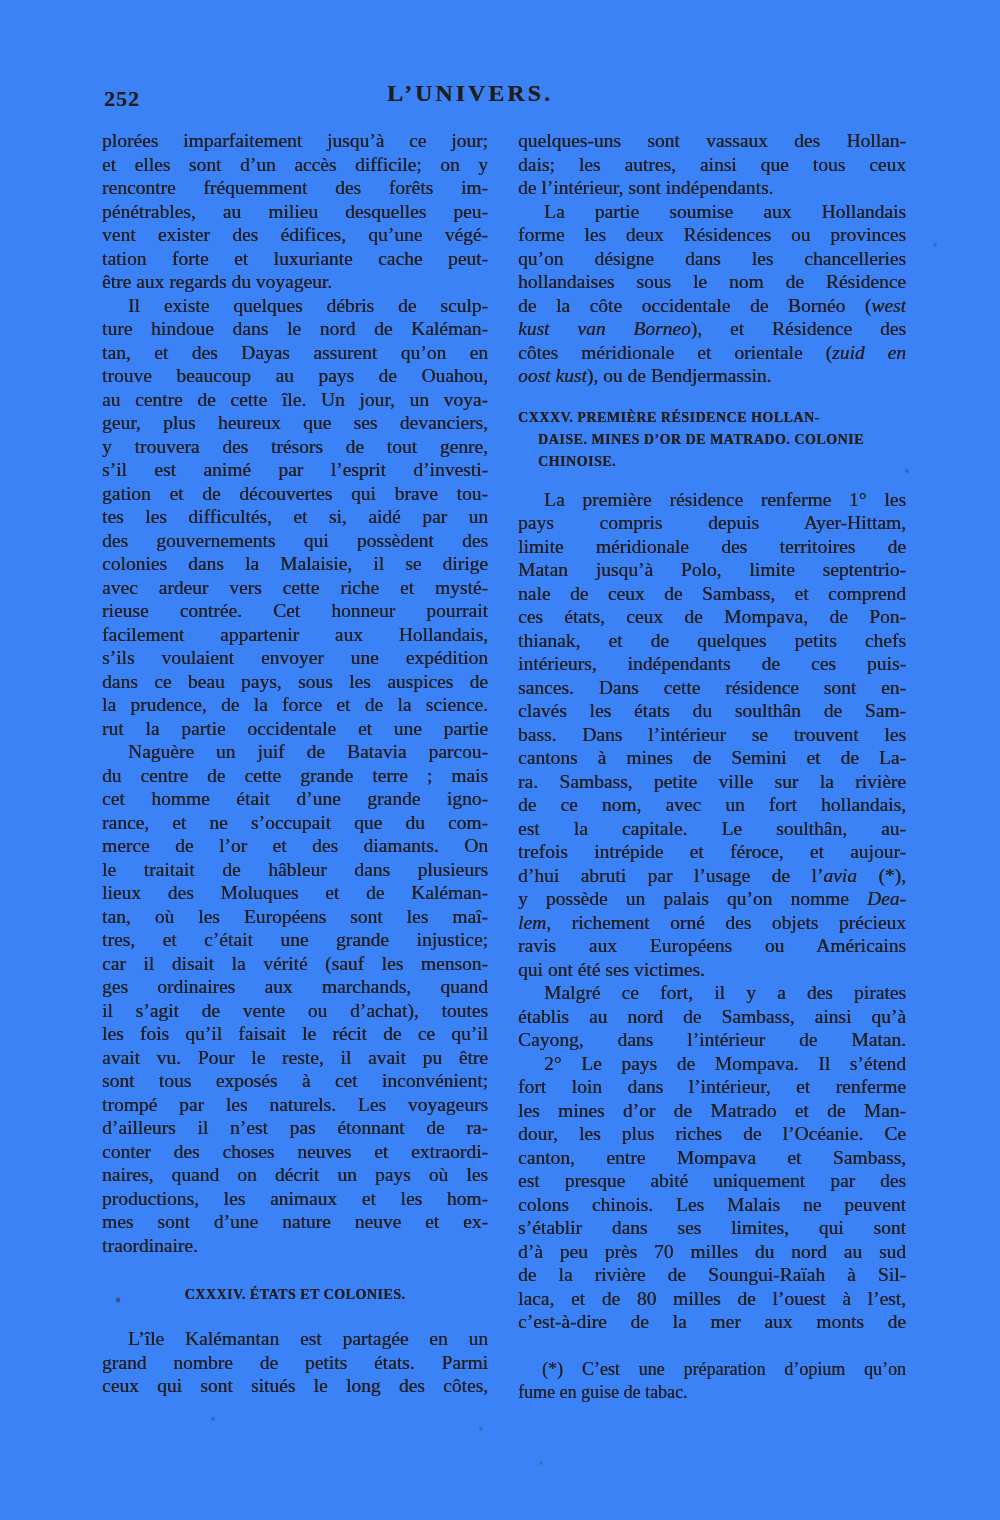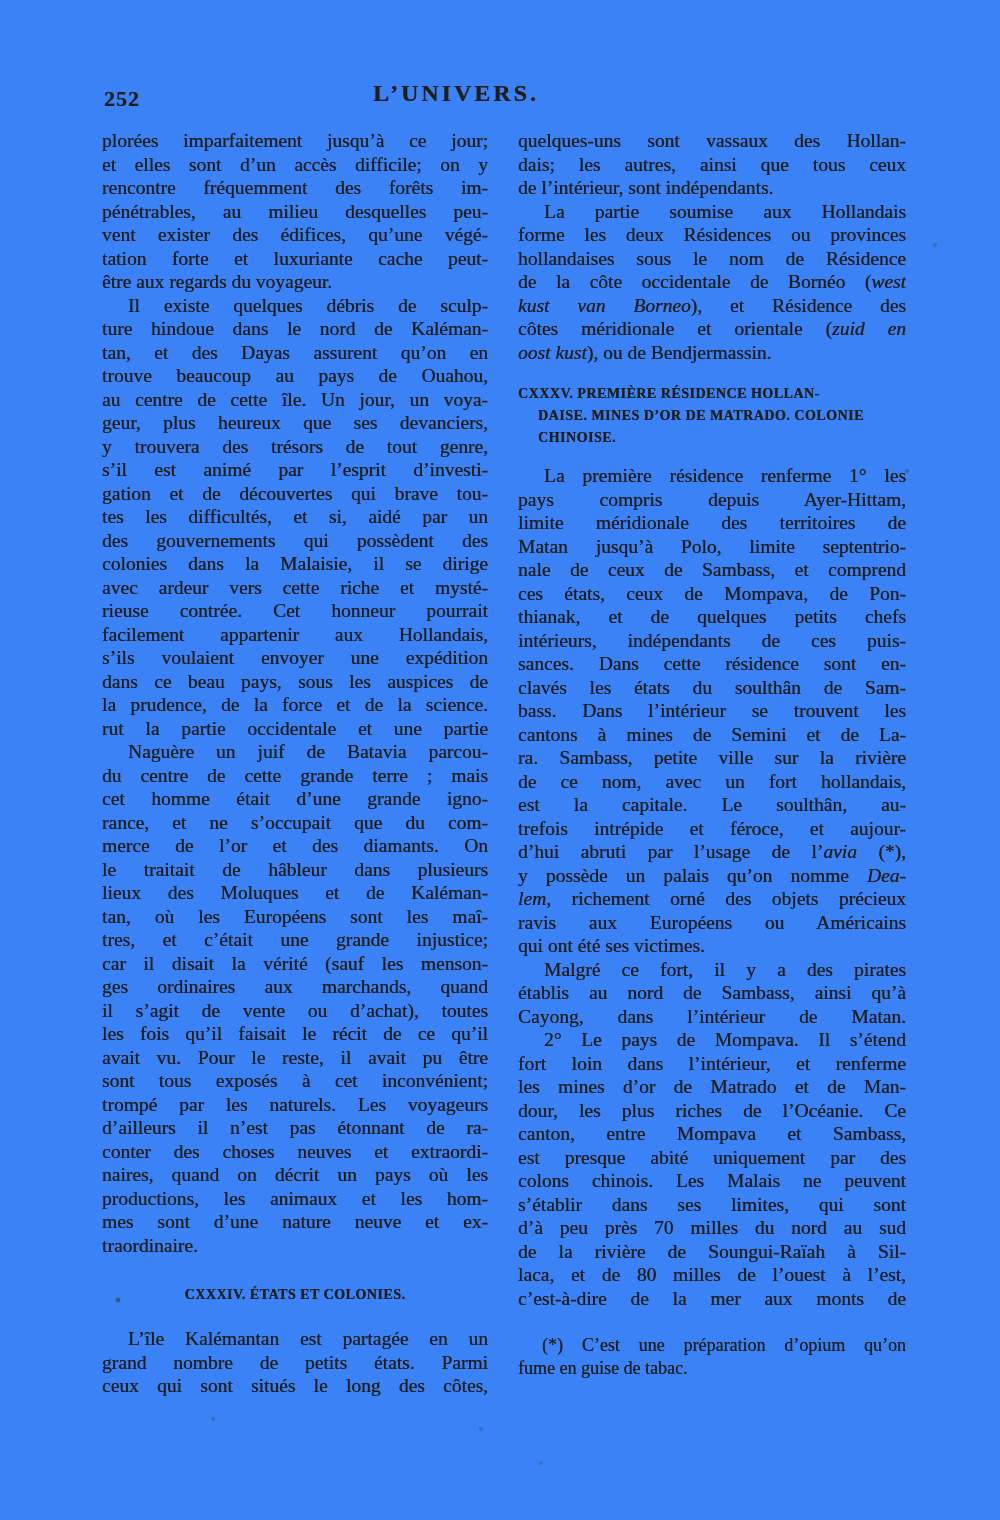--- a/index.html
+++ b/index.html
@@ -3,21 +3,21 @@
 <meta charset="utf-8">
 <style>
   html,body{margin:0;padding:0;}
   body{background:#e9e9e7;font-family:"Liberation Serif","DejaVu Serif",serif;}
   .sheet{
     position:relative;width:1000px;height:1520px;overflow:hidden;
     background:#fcfcfa;color:#201d1a;
     text-shadow:0.35px 0 0 rgba(32,29,26,0.78);
   }
   .page-number{position:absolute;left:104px;top:86px;font-size:22px;font-weight:bold;letter-spacing:1px;}
-  .running-title{position:absolute;left:236px;top:80px;width:440px;text-align:center;
+  .running-title{position:absolute;left:250px;top:80px;width:440px;text-align:center;
     font-size:24px;font-weight:bold;letter-spacing:3px;}
   .column{position:absolute;top:129px;font-size:19.5px;line-height:23.5px;}
   #col-left{left:102px;width:386px;}
   #col-right{left:518px;width:388px;}
   .line{height:23.5px;overflow:hidden;text-align:justify;}
   .line.j::after{content:"";display:inline-block;width:100%;height:0;}
   .line.nj{text-align:left;}
   .line.indent{text-indent:26px;}
   i{font-style:italic;}
   .block.heading{font-size:14px;letter-spacing:0.5px;line-height:22px;font-weight:bold;}
@@ -112,20 +112,21 @@
     </div>
   <div class="column" id="col-right">
       <div class="block para">
         <div class="line j">quelques-uns sont vassaux des Hollan-</div>
         <div class="line j">dais; les autres, ainsi que tous ceux</div>
         <div class="line nj">de l’intérieur, sont indépendants.</div>
       </div>
       <div class="block para">
         <div class="line j indent">La partie soumise aux Hollandais</div>
         <div class="line j">forme les deux Résidences ou provinces</div>
+        <div class="line j">qu’on désigne dans les chancelleries</div>
         <div class="line j">hollandaises sous le nom de Résidence</div>
         <div class="line j">de la côte occidentale de Bornéo (<i>west</i></div>
         <div class="line j"><i>kust van Borneo</i>), et Résidence des</div>
         <div class="line j">côtes méridionale et orientale (<i>zuid en</i></div>
         <div class="line nj"><i>oost kust</i>), ou de Bendjermassin.</div>
       </div>
       <div class="block heading hang">
         <div class="line">CXXXV. PREMIÈRE RÉSIDENCE HOLLAN-</div>
         <div class="line">DAISE. MINES D’OR DE MATRADO. COLONIE</div>
         <div class="line">CHINOISE.</div>

